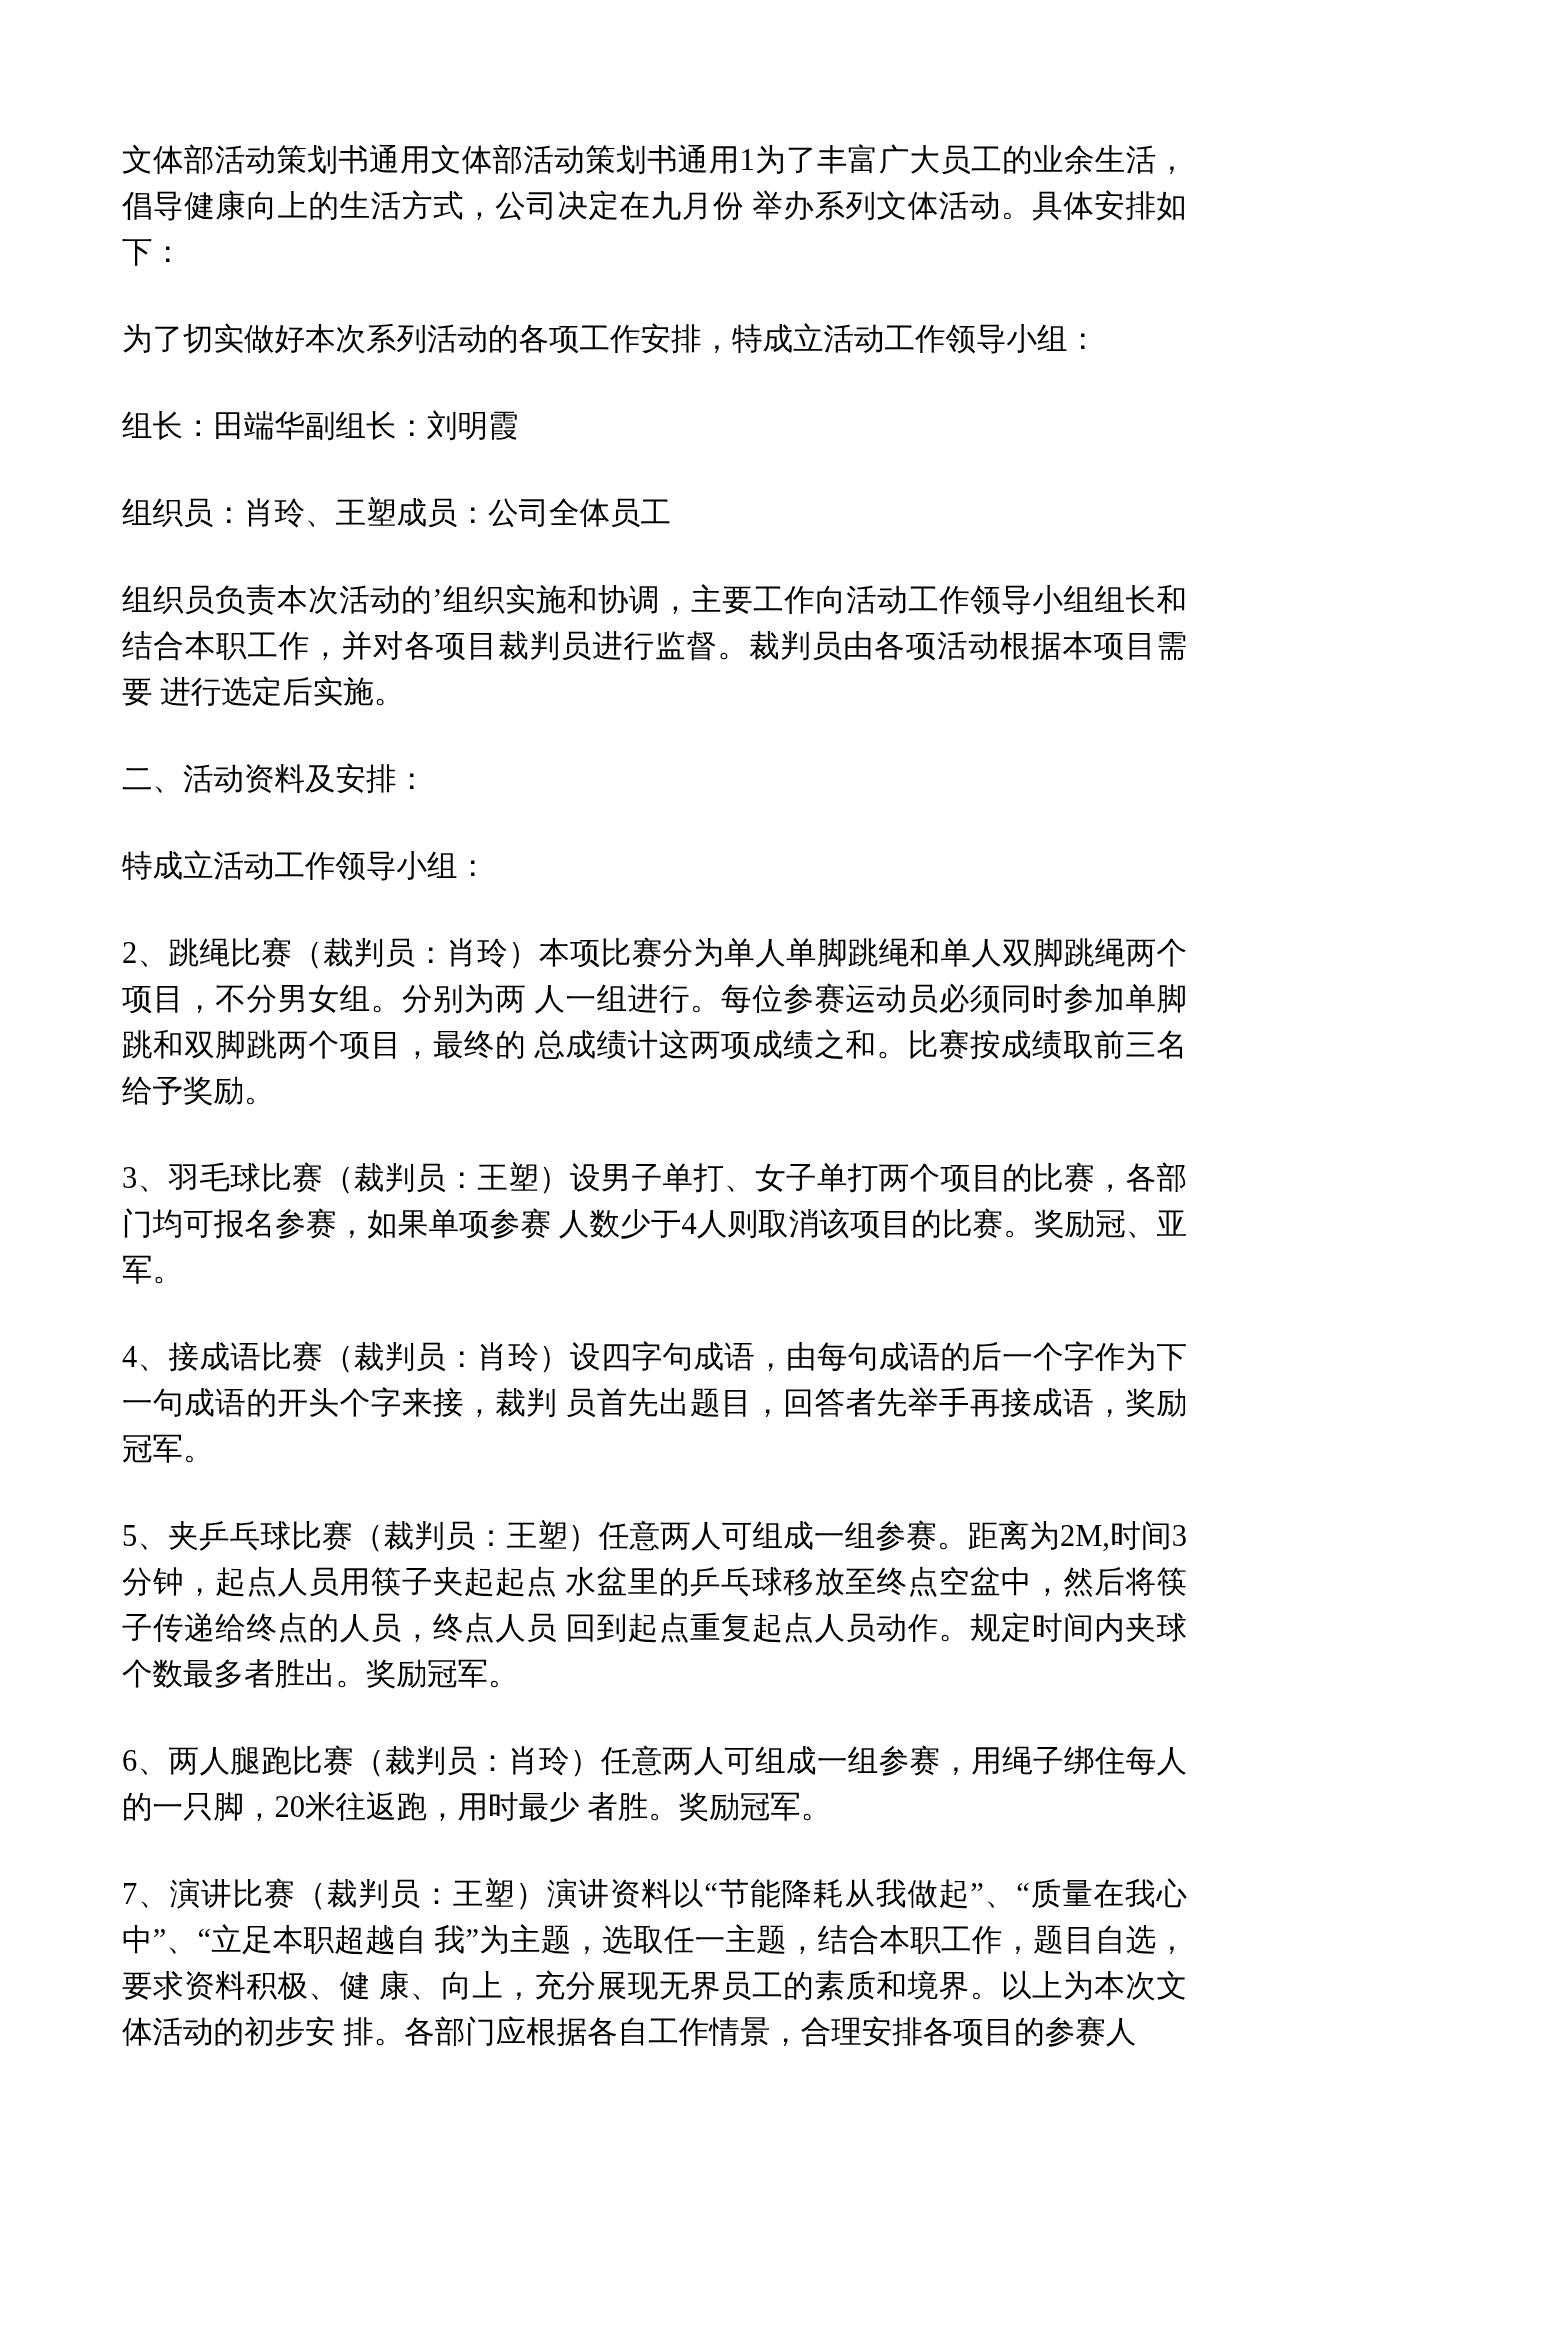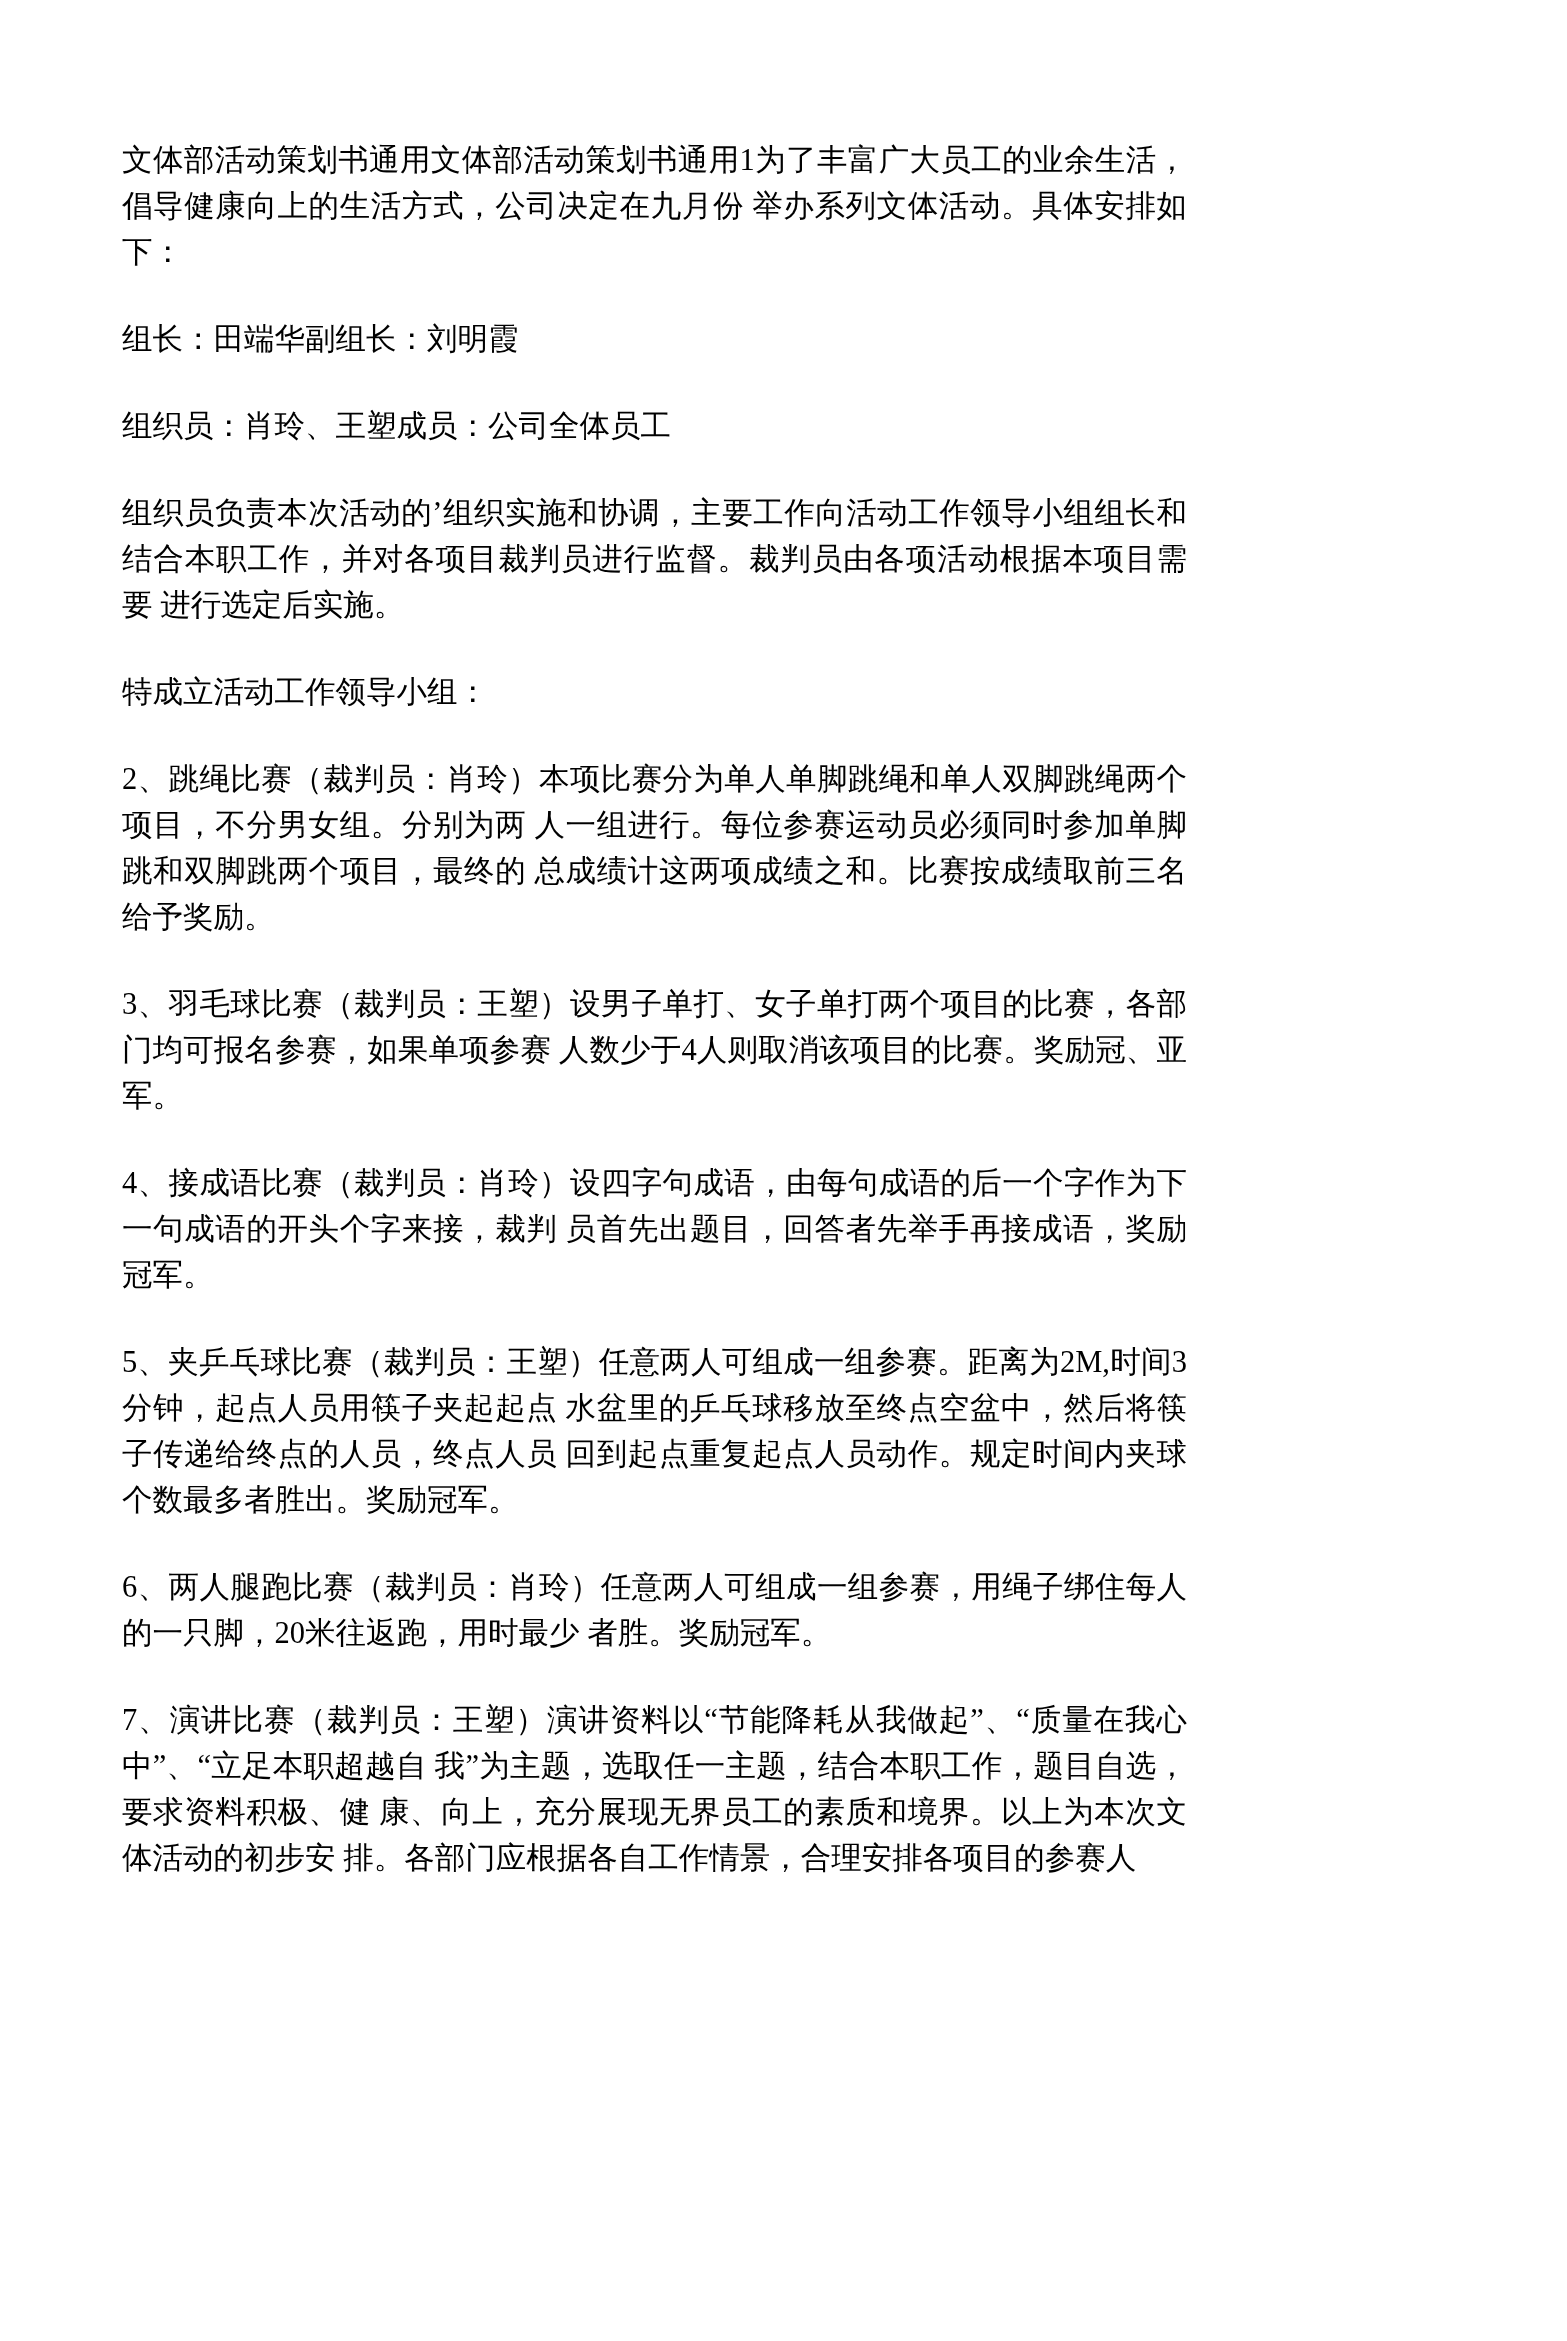--- a/index.html
+++ b/index.html
@@ -31,23 +31,25 @@
   .doc-body p:last-child {
     margin-bottom: 0;
   }
 </style>
 </head>
 <body>
 
 <main class="page">
   <div class="doc-body" id="doc-body">
       <p>文体部活动策划书通用文体部活动策划书通用1为了丰富广大员工的业余生活，倡导健康向上的生活方式，公司决定在九月份 举办系列文体活动。具体安排如下：</p>
+      <p>为了切实做好本次系列活动的各项工作安排，特成立活动工作领导小组：</p>
       <p>组长：田端华副组长：刘明霞</p>
       <p>组织员：肖玲、王塑成员：公司全体员工</p>
       <p>组织员负责本次活动的’组织实施和协调，主要工作向活动工作领导小组组长和 结合本职工作，并对各项目裁判员进行监督。裁判员由各项活动根据本项目需要 进行选定后实施。</p>
+      <p>二、活动资料及安排：</p>
       <p>特成立活动工作领导小组：</p>
       <p>2、跳绳比赛（裁判员：肖玲）本项比赛分为单人单脚跳绳和单人双脚跳绳两个项目，不分男女组。分别为两 人一组进行。每位参赛运动员必须同时参加单脚跳和双脚跳两个项目，最终的 总成绩计这两项成绩之和。比赛按成绩取前三名给予奖励。</p>
       <p>3、羽毛球比赛（裁判员：王塑）设男子单打、女子单打两个项目的比赛，各部门均可报名参赛，如果单项参赛 人数少于4人则取消该项目的比赛。奖励冠、亚军。</p>
       <p>4、接成语比赛（裁判员：肖玲）设四字句成语，由每句成语的后一个字作为下一句成语的开头个字来接，裁判 员首先出题目，回答者先举手再接成语，奖励冠军。</p>
       <p>5、夹乒乓球比赛（裁判员：王塑）任意两人可组成一组参赛。距离为2M,时间3分钟，起点人员用筷子夹起起点 水盆里的乒乓球移放至终点空盆中，然后将筷子传递给终点的人员，终点人员 回到起点重复起点人员动作。规定时间内夹球个数最多者胜出。奖励冠军。</p>
       <p>6、两人腿跑比赛（裁判员：肖玲）任意两人可组成一组参赛，用绳子绑住每人的一只脚，20米往返跑，用时最少 者胜。奖励冠军。</p>
       <p>7、演讲比赛（裁判员：王塑）演讲资料以“节能降耗从我做起”、“质量在我心中”、“立足本职超越自 我”为主题，选取任一主题，结合本职工作，题目自选，要求资料积极、健 康、向上，充分展现无界员工的素质和境界。以上为本次文体活动的初步安 排。各部门应根据各自工作情景，合理安排各项目的参赛人</p>
     </div>
 </main>
 

